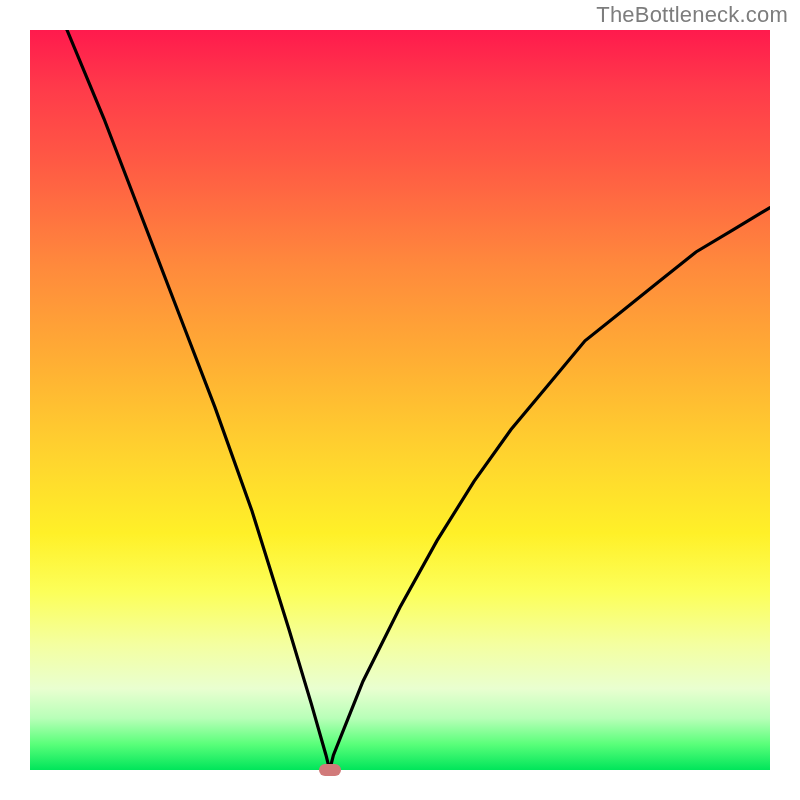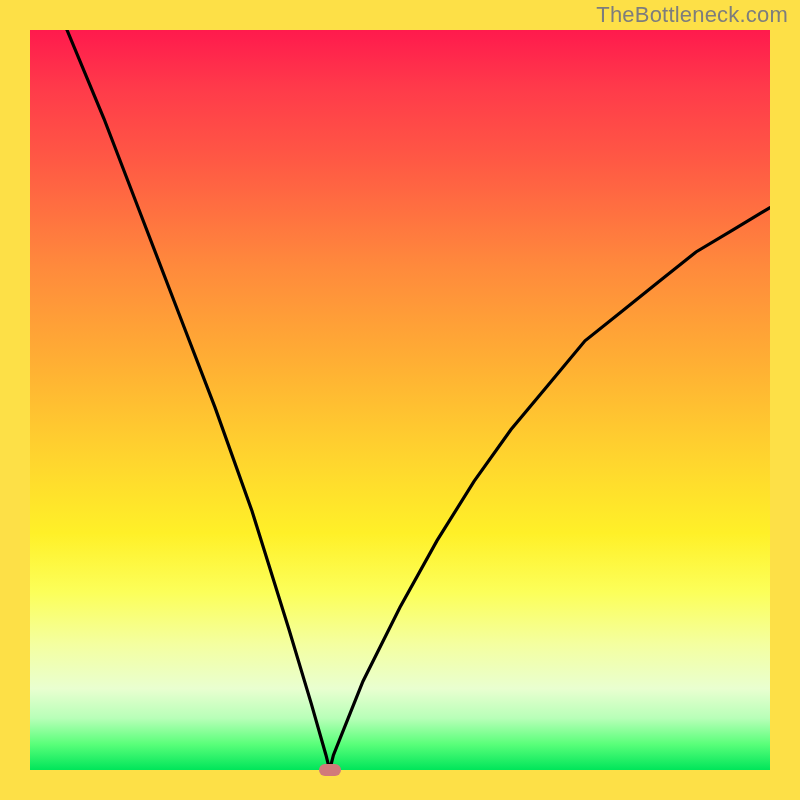--- a/index.html
+++ b/index.html
@@ -10,21 +10,21 @@
     background: #000;
     overflow: hidden;
     font-family: Arial, Helvetica, sans-serif;
   }
   .frame {
     position: absolute;
     top: 0;
     left: 0;
     width: 800px;
     height: 800px;
-    background: #fde047;
+    background: #ffffff;
   }
   .plot-area {
     position: absolute;
     top: 30px;
     left: 30px;
     width: 740px;
     height: 740px;
     background: linear-gradient(
       to bottom,
       #ff1a4d 0%,

